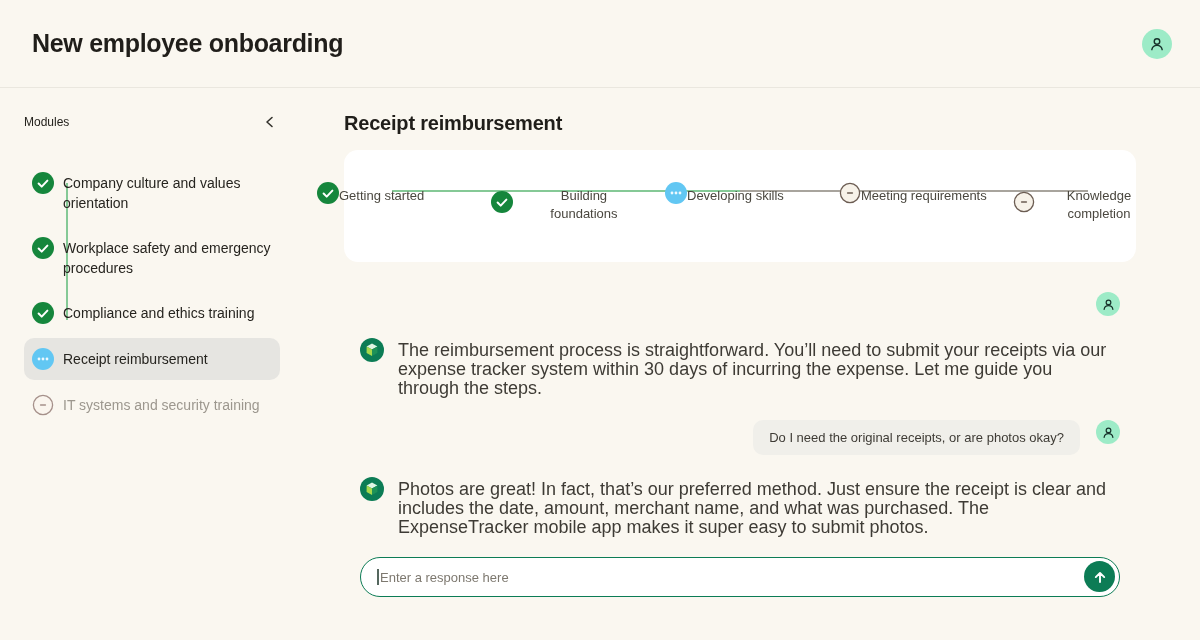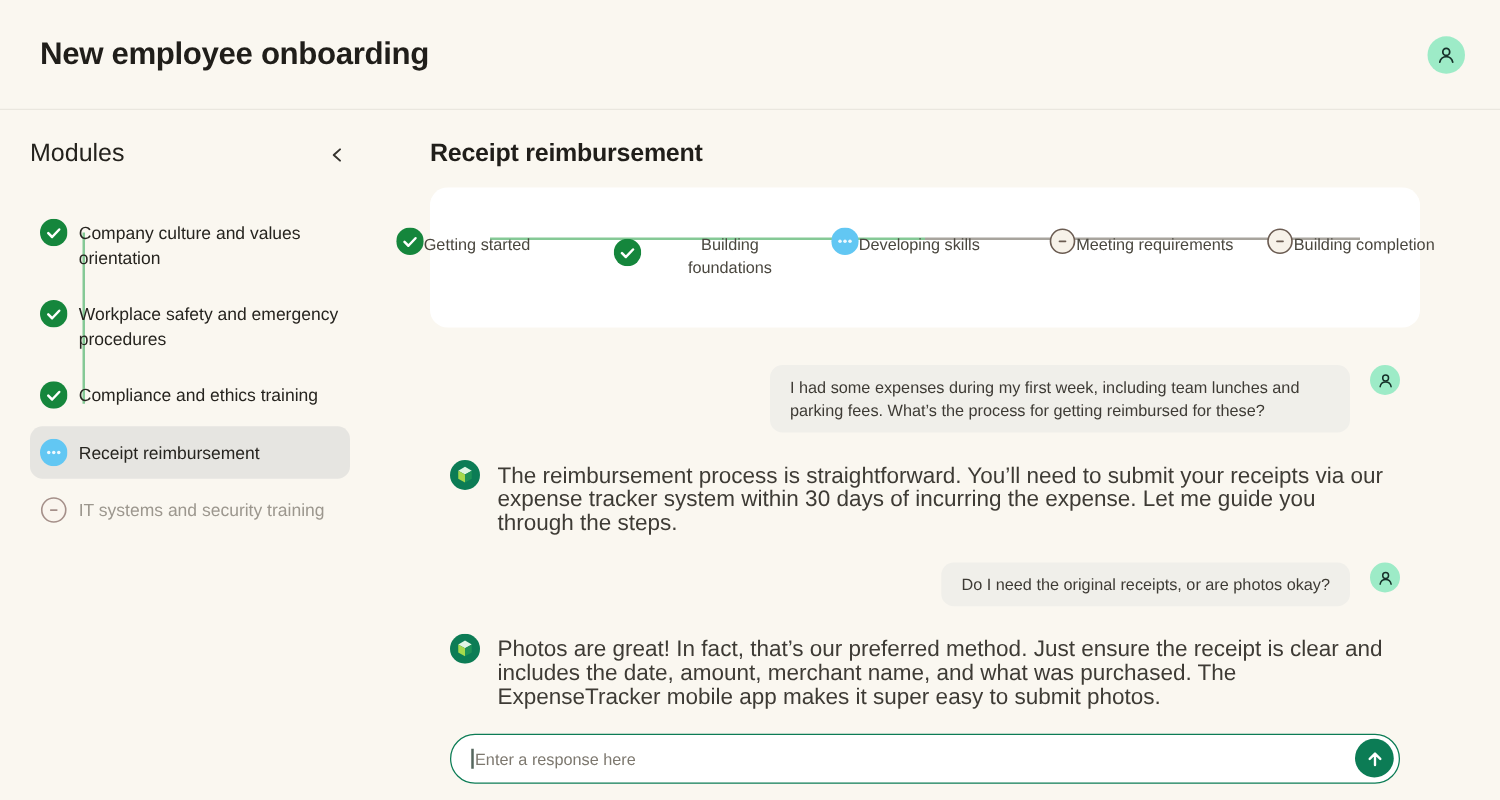--- a/index.html
+++ b/index.html
@@ -9,21 +9,21 @@
   .header{height:87px;border-bottom:1px solid #eae7df;display:flex;
     align-items:center;justify-content:space-between;padding:0 28px 0 32px}
   .header h1{font-size:25px;margin:0;font-weight:700;letter-spacing:-.3px}
   .avatar-btn{width:30px;height:30px;border-radius:50%;background:#9debc7;
     display:flex;align-items:center;justify-content:center;border:none;padding:0;cursor:pointer}
 
   
   .layout{display:flex}
   .sidebar{width:320px;flex-shrink:0;box-sizing:border-box;padding:24px 16px 0 24px}
   .sidebar-head{display:flex;justify-content:space-between;align-items:center;width:256px}
-  .sidebar-title{font-size:20px;color:#24221d}
+  .sidebar-title{font-size:12px;color:#24221d}
   .collapse-btn{background:none;border:none;padding:2px;cursor:pointer;display:flex}
 
   .module-list{position:relative;margin-top:30px;width:256px}
   .connector{position:absolute;width:2px;background:#85c996;left:42px;z-index:0}
   .mrow{display:flex;gap:9px;padding:10px 8px;margin-bottom:4px;position:relative;
     border-radius:10px;align-items:flex-start;cursor:pointer}
   .mrow.active{background:#e6e5e1}
   .micon{width:22px;height:22px;flex-shrink:0;position:relative;z-index:1;display:flex}
   .mlabel{font-size:14px;line-height:20px;color:#26241f;padding-top:1px}
   .mrow.pending .mlabel{color:#9c978e}
@@ -187,27 +187,26 @@
           </span>
           <span class="slabel">Meeting requirements</span>
         </div>
         <div class="step pending" style="left: 93.94%;">
           <span class="sicon">
             <svg width="22" height="22" viewBox="0 0 22 22">
               <circle cx="11" cy="11" r="9.6" fill="#f7f2e9" stroke="#6b5c52" stroke-width="1.3"></circle>
               <path d="M8.6 11h4.8" stroke="#6b5c52" stroke-width="1.4" stroke-linecap="round"></path>
             </svg>
           </span>
-          <span class="slabel">Building completion</span>
+          <span class="slabel">Knowledge completion</span>
         </div>
       </div>
 
     <div class="chat">
         <div class="row-user">
-          <div class="bubble">I had some expenses during my first week, including team lunches and parking fees. What’s the process for getting reimbursed for these?</div>
           <span class="chat-avatar">
             <span style="display:flex">
               <svg width="17" height="17" viewBox="0 0 24 24" fill="none">
                 <circle cx="12" cy="9" r="3.3" stroke="#17312a" stroke-width="1.7"></circle>
                 <path d="M5.8 18.8a6.3 6.3 0 0 1 12.4 0" stroke="#17312a" stroke-width="1.7" stroke-linecap="round"></path>
               </svg>
             </span>
           </span>
         </div>
         <div class="row-bot">

